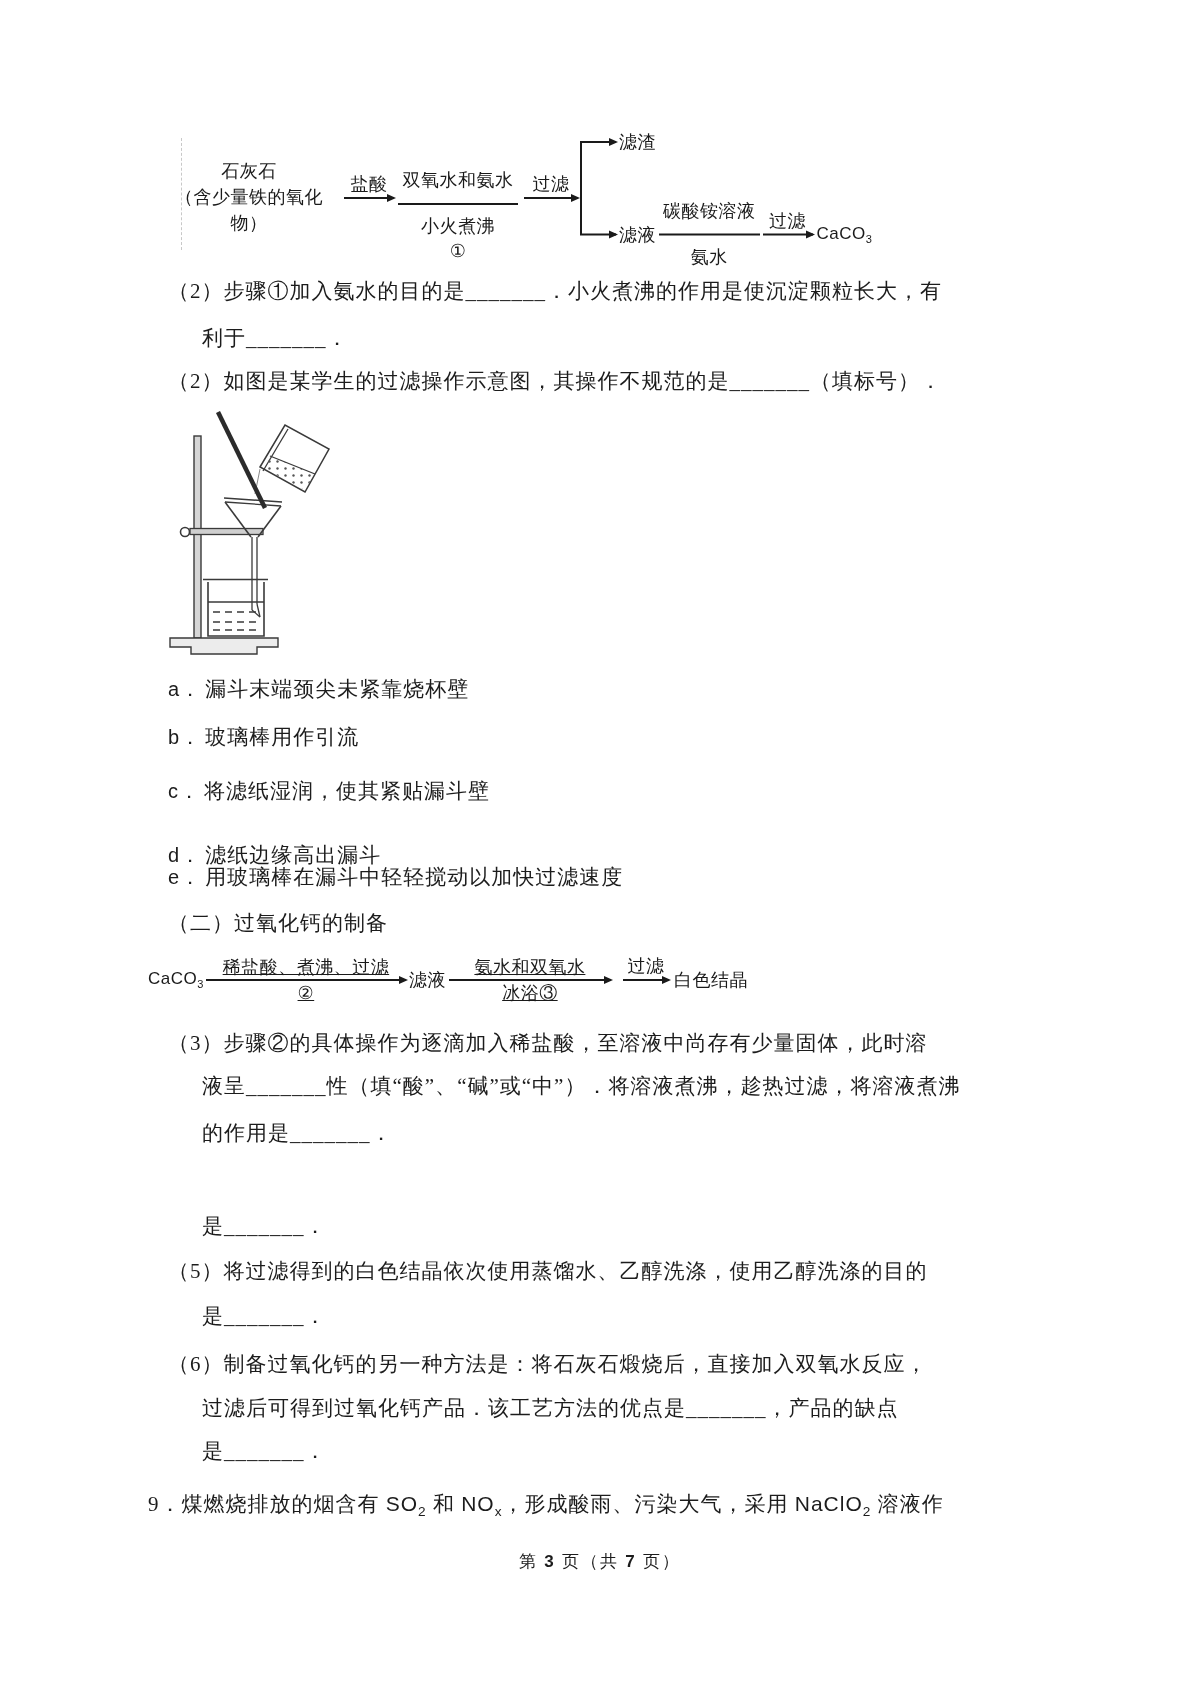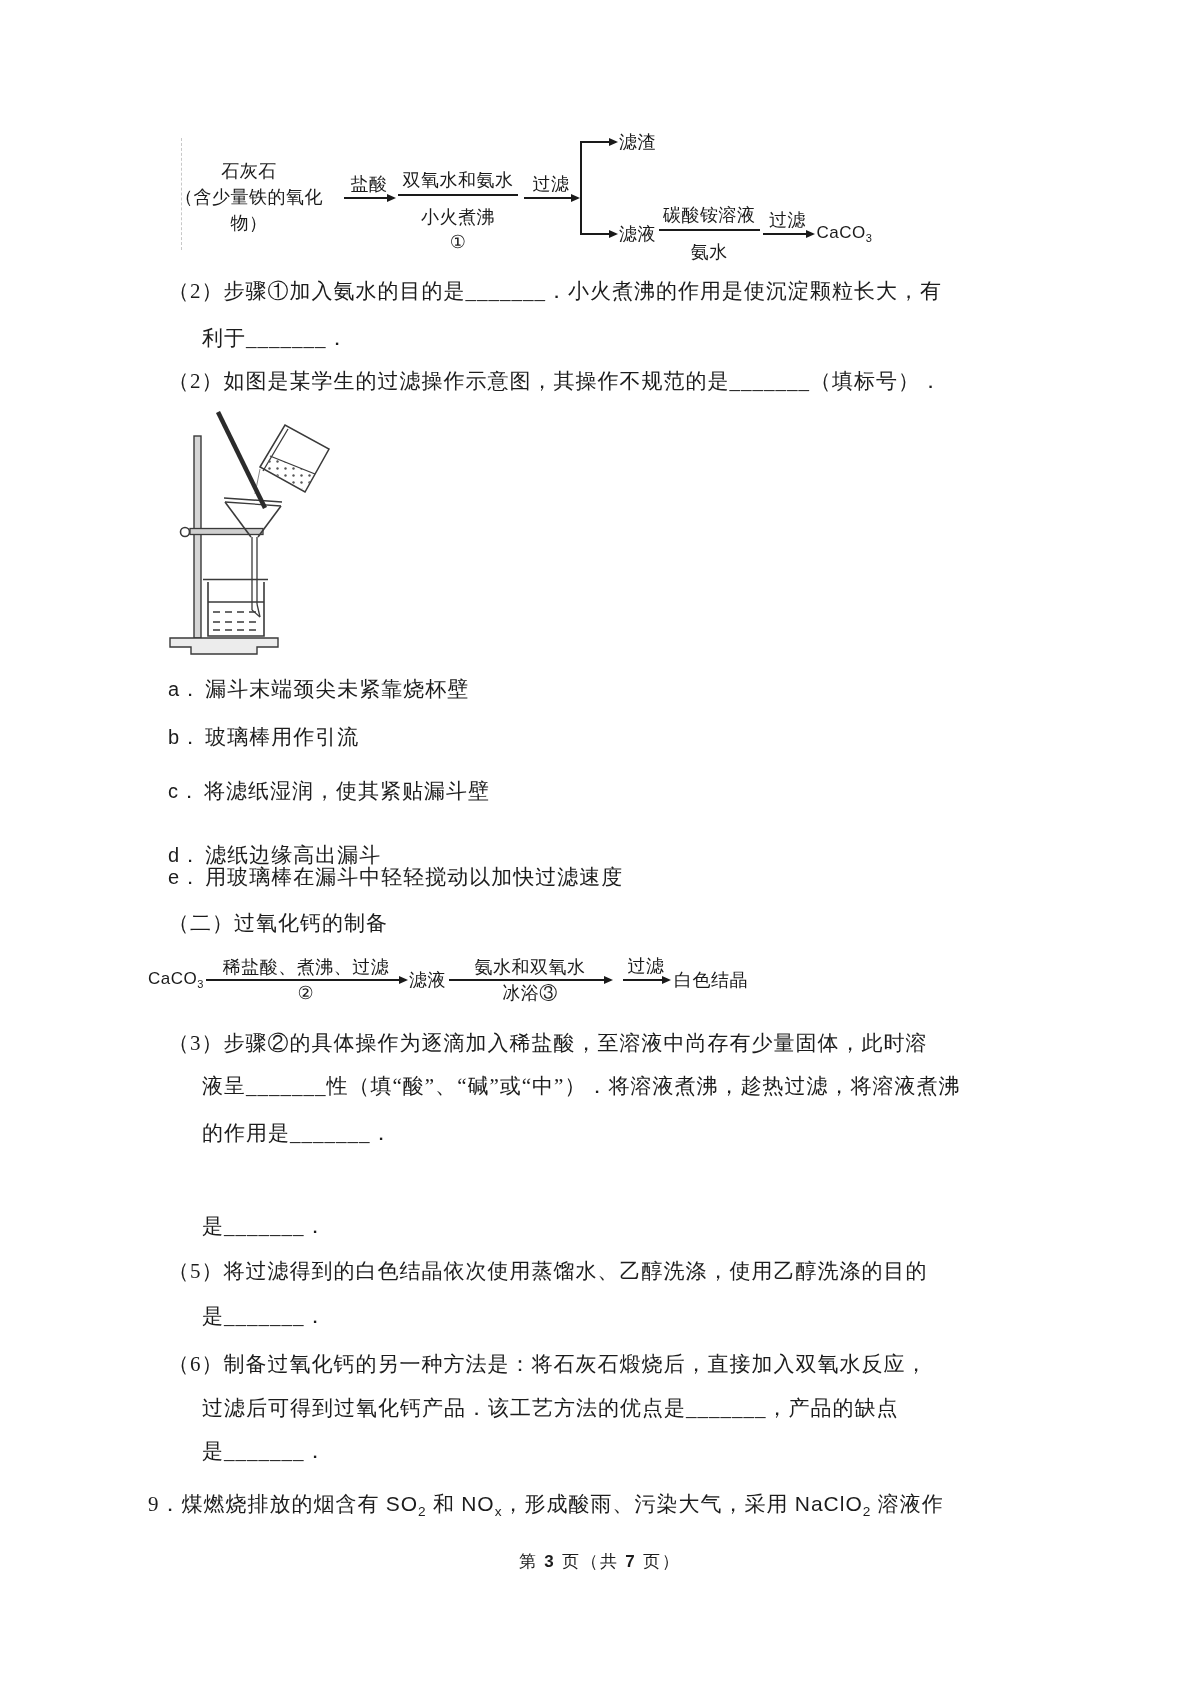--- a/index.html
+++ b/index.html
@@ -24,25 +24,25 @@
   .arrow { position:relative; height:0; border-top:2px solid #1a1a1a; }
   .arrow::after {
     content:""; position:absolute; right:-2px; top:-5px; width:0; height:0;
     border-left:9px solid #1a1a1a; border-top:4px solid transparent; border-bottom:4px solid transparent;
   }
   .arrow .albl {
     position:absolute; bottom:3px; left:50%; transform:translateX(-50%);
     white-space:nowrap;
   }
   .frac { text-align:center; }
-  .frac .ftop { display:block; border-bottom:2px solid #1a1a1a; padding:0 4px 1px; line-height:25px; white-space:nowrap; }
+  .frac .ftop { display:block; border-bottom:2px solid #1a1a1a; padding:0 4px 10px; line-height:25px; white-space:nowrap; }
   .frac .fbot { display:block; padding-top:9px; line-height:25px; white-space:nowrap; }
   .frac .fnum { display:block; line-height:24px; }
   .fracarrow { display:flex; flex-direction:column; align-items:center; }
-  .fracarrow .ftop, .fracarrow .fbot { line-height:24px; height:24px; white-space:nowrap; }
+  .fracarrow .ftop, .fracarrow .fbot { line-height:24px; height:24px; white-space:nowrap;text-decoration:underline; }
   .fracarrow .arrow { width:100%; }
   .branch { position:absolute; border-left:2px solid #1a1a1a; }
   .brow { position:absolute; left:-2px; display:flex; align-items:center; white-space:nowrap; }
   .brow.top { top:0; transform:translateY(-50%); }
   .brow.bot { bottom:0; transform:translateY(50%); }
   .reactant { text-align:center; line-height:26px; }
   .scanline { position:absolute; border-left:1px dashed #c8c8c8; }
   .footer { left:0; right:0; text-align:center; font-size:17px; letter-spacing:2px; }
   .footer b { font-family:"Liberation Sans", sans-serif; }
   svg .thin { stroke:#3a3a3a; stroke-width:1.3; fill:none; }

